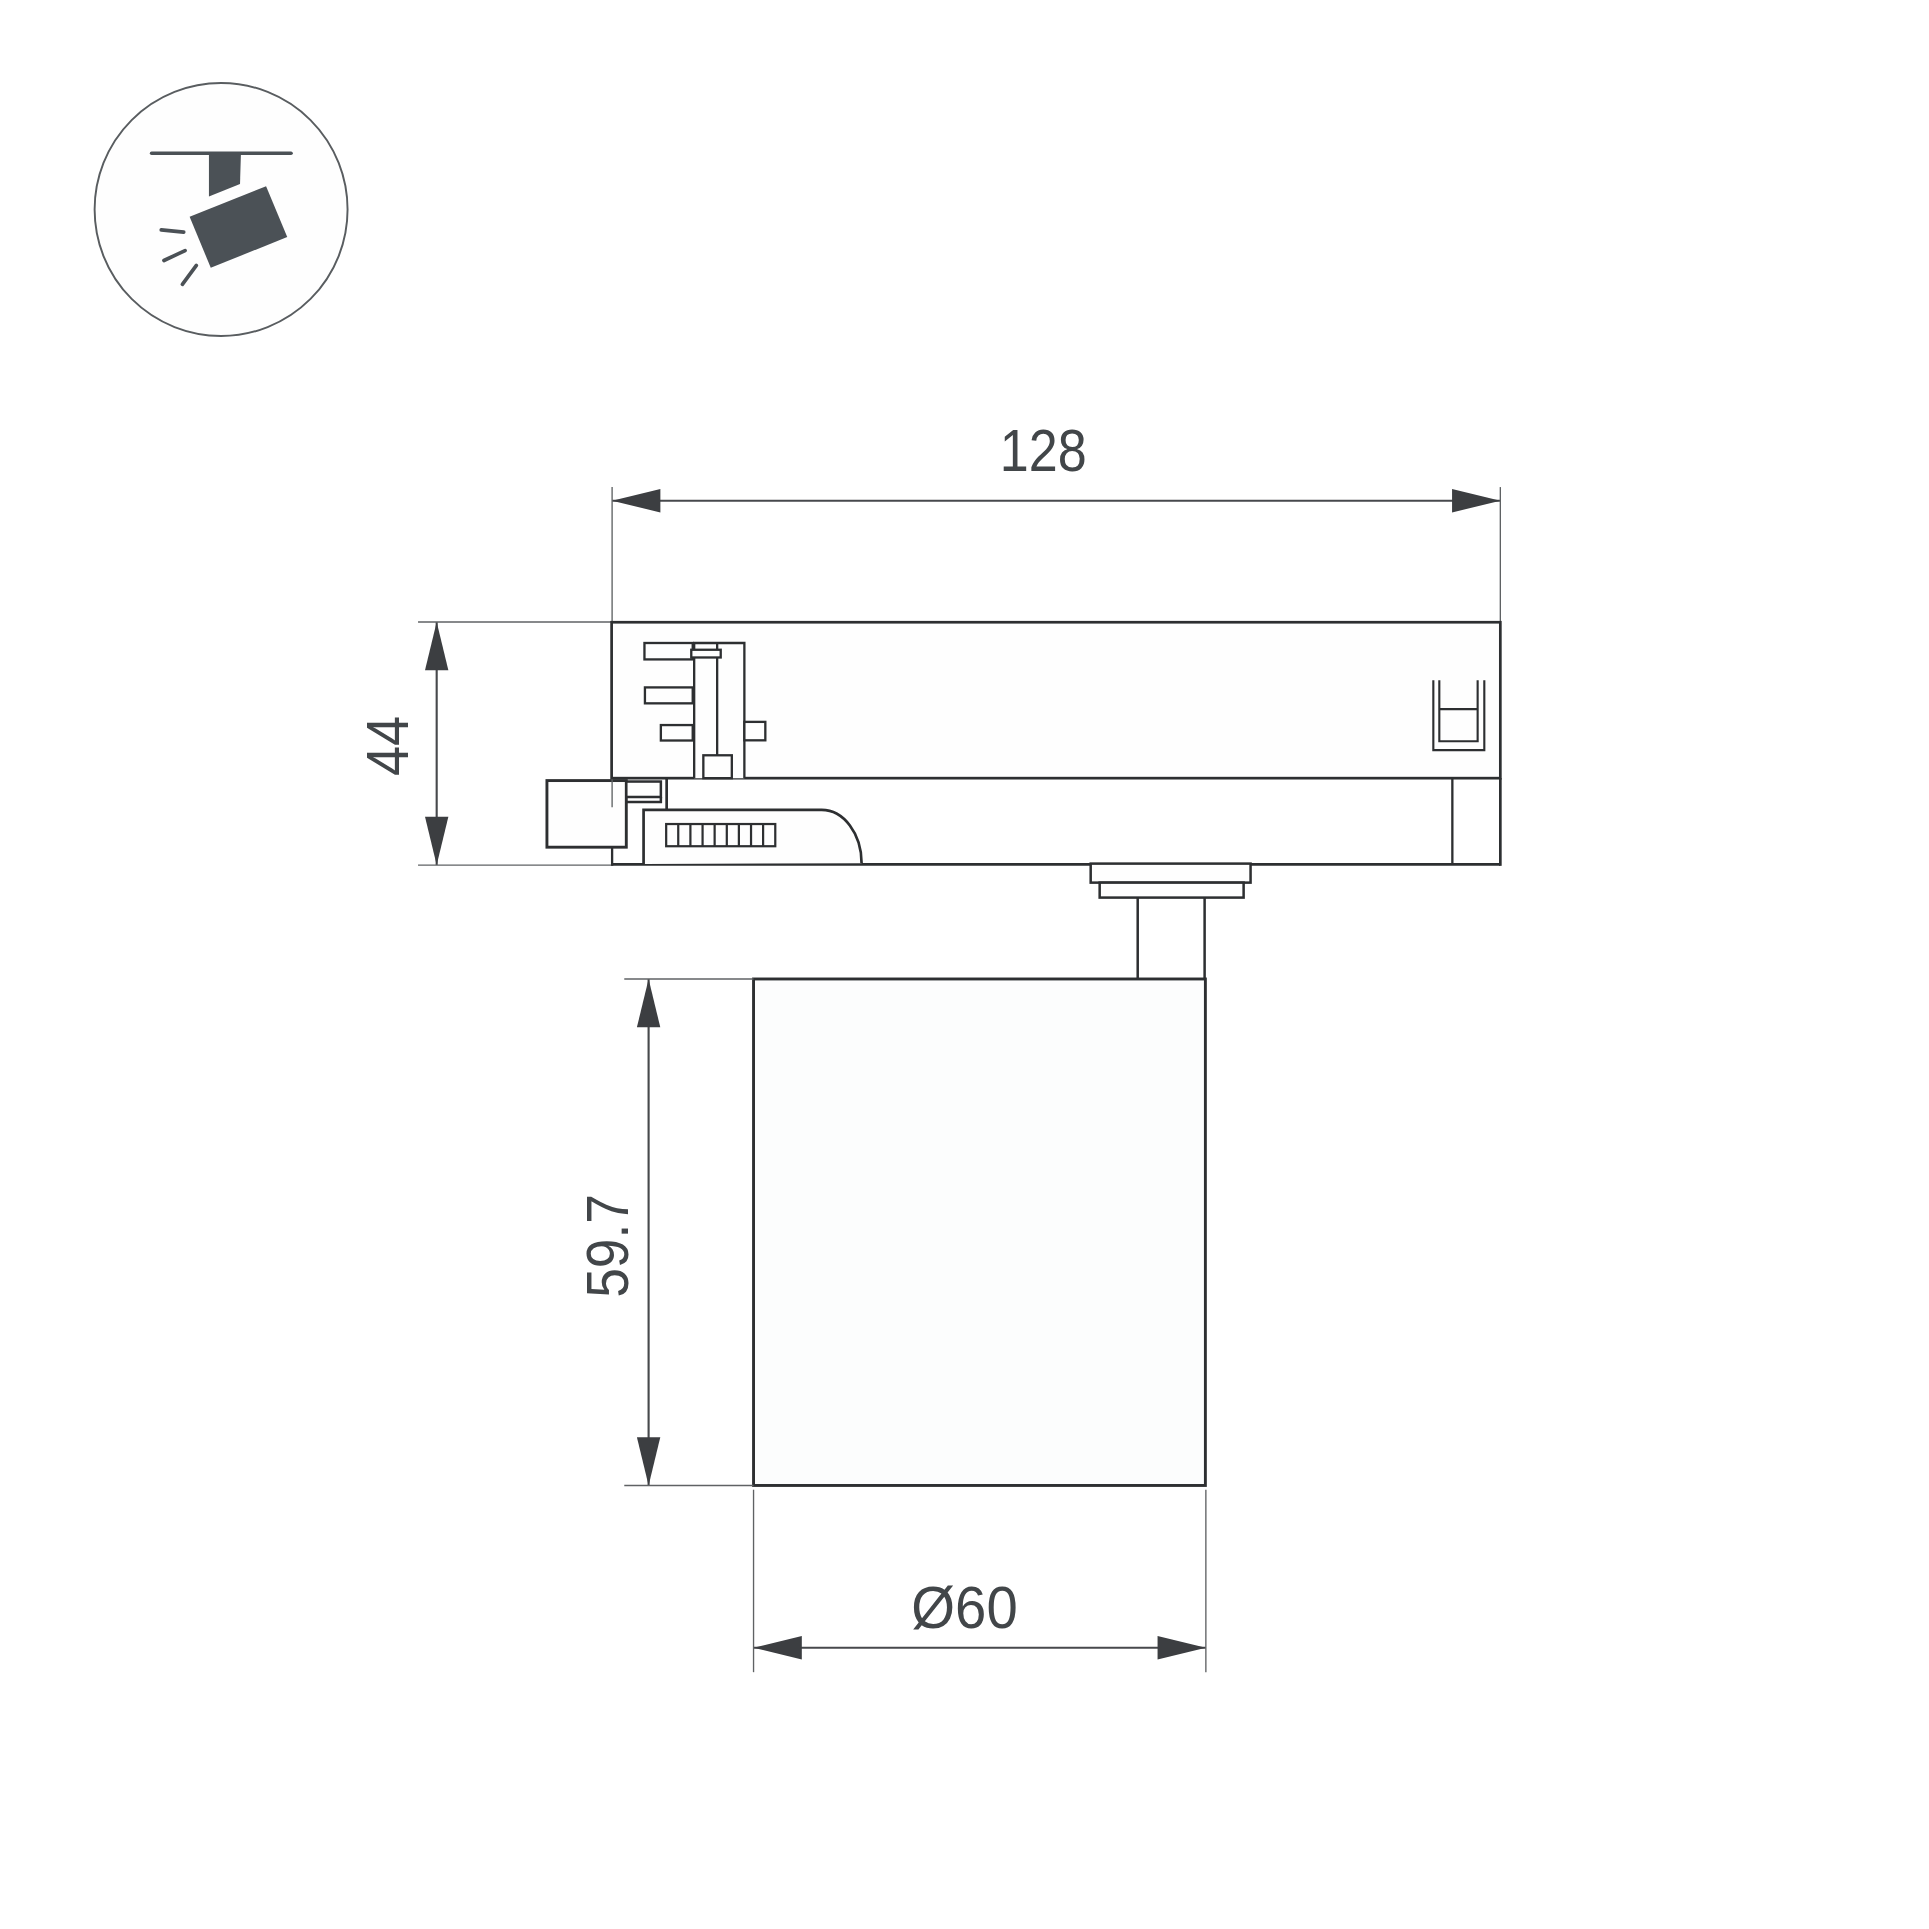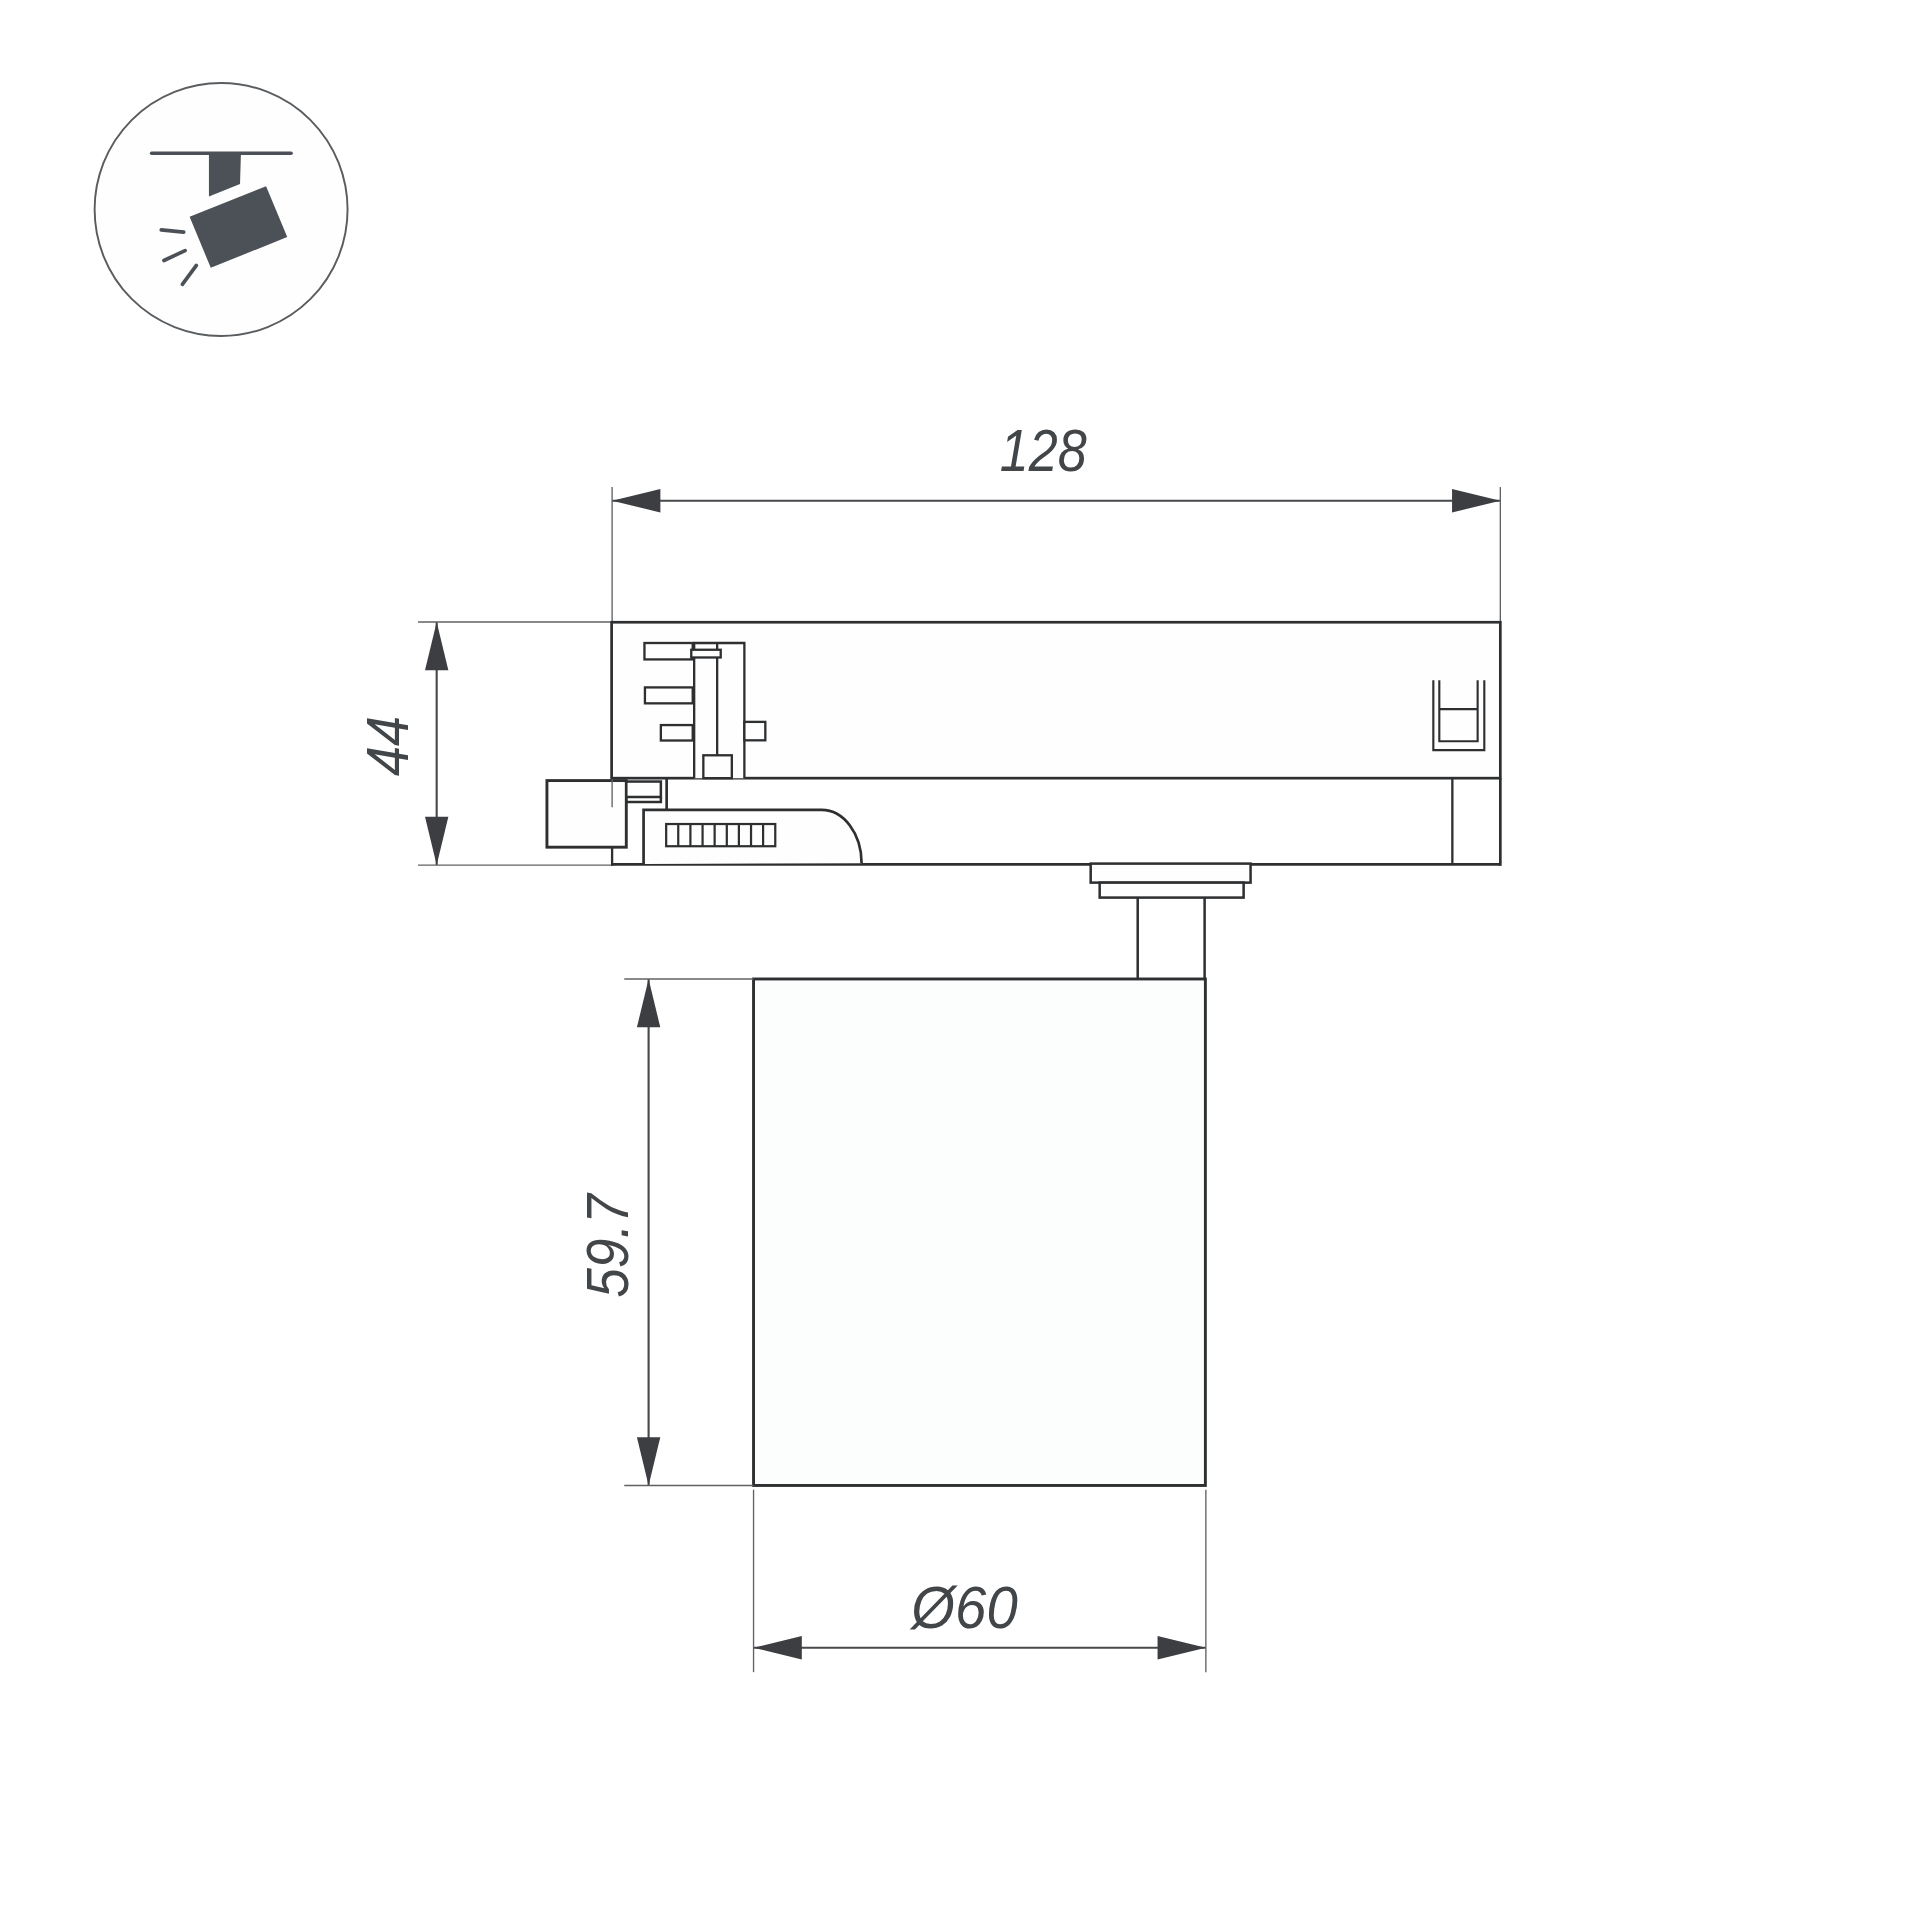--- a/index.html
+++ b/index.html
@@ -1,16 +1,16 @@
 <!DOCTYPE html>
 <html><head>
 <meta charset="utf-8">
 <style>
   html,body{margin:0;padding:0;background:#ffffff;}
-  .page{width:1853px;height:1929px;position:relative;background:#ffffff;overflow:hidden;font-style:italic;}
+  .page{width:1853px;height:1929px;position:relative;background:#ffffff;overflow:hidden;}
   svg{display:block;}
   text{font-family:"Liberation Sans", sans-serif;}
 </style>
 </head>
 <body>
 <div class="page">
 <svg width="1929" height="1929" viewBox="0 0 1998 1998">
 
   <rect x="0" y="0" width="1998" height="1998" fill="#ffffff"></rect>
 

